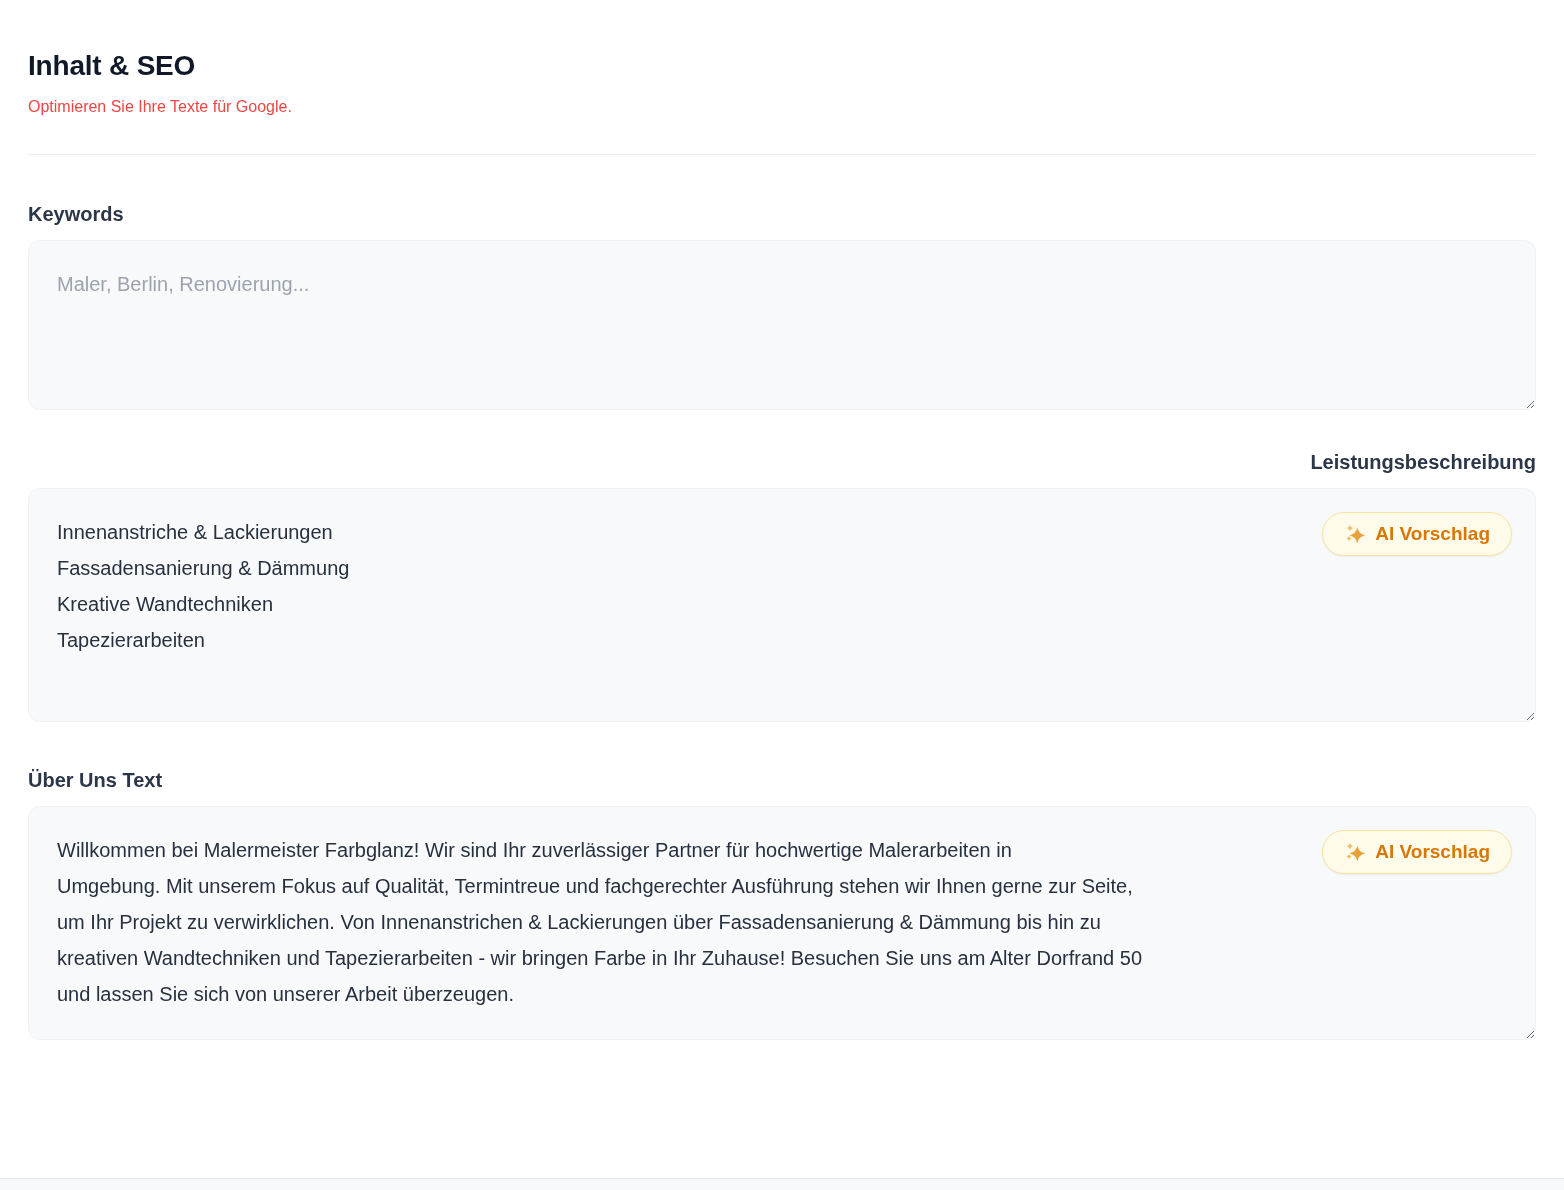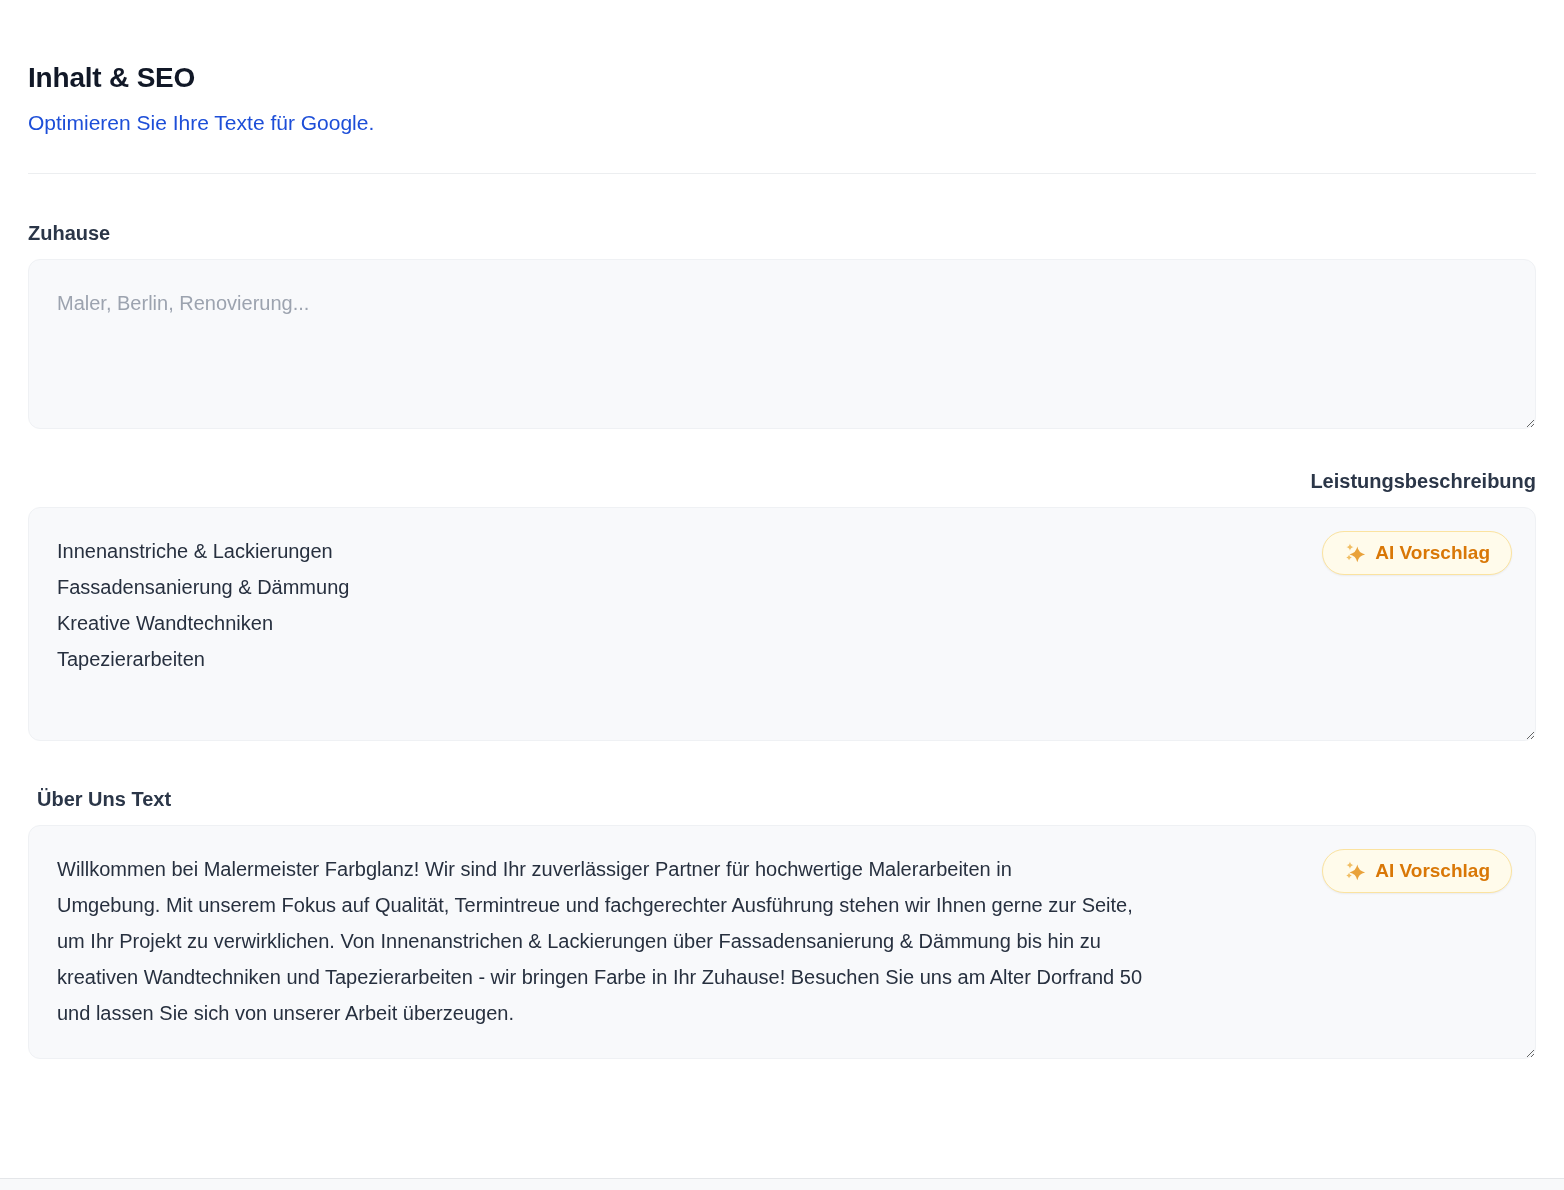--- a/index.html
+++ b/index.html
@@ -7,51 +7,51 @@
     width: 1564px; height: 1190px;
     background: #ffffff;
     font-family: "Liberation Sans", sans-serif;
     overflow: hidden;
     position: relative;
   }
   .container { padding: 0 28px; }
 
   
   .page-title {
-    margin-top: 60px;
+    margin-top: 48px;
     font-size: 28px;
     line-height: 1.3;
     font-weight: 700;
     color: #111827;
     letter-spacing: -0.2px;
   }
   .page-subtitle {
     margin-top: 13px;
-    font-size: 21px;
+    font-size: 16px;
     line-height: 1.3;
-    color: #1d4ed8;
+    color: #ef4444;
   }
   .header-divider {
     margin-top: 36px;
     border: none;
     border-top: 1px solid #ECEEF0;
     height: 0;
   }
 
   
   .field-label {
     display: block;
     font-size: 20px;
     line-height: 1.3;
     font-weight: 700;
     color: #2B3648;
   }
   .label-keywords { margin-top: 46px; }
   .label-services { margin-top: 39px; text-align: right; }
-  .label-about    { margin-top: 45px; margin-left: 9px; }
+  .label-about    { margin-top: 45px; }
 
   
   .textarea-wrap {
     position: relative;
     margin-top: 13px;
   }
   .field-textarea {
     display: block;
     width: 100%;
     background: #F8F9FB;
@@ -102,21 +102,21 @@
 </style>
 </head>
 <body>
 
 <div class="container">
 
   <h1 class="page-title">Inhalt &amp; SEO</h1>
   <p class="page-subtitle">Optimieren Sie Ihre Texte für Google.</p>
   <hr class="header-divider">
 
-  <label class="field-label label-keywords">Zuhause</label>
+  <label class="field-label label-keywords">Keywords</label>
   <div class="textarea-wrap">
     <textarea class="field-textarea h-small" placeholder="Maler, Berlin, Renovierung..." style=""></textarea>
   </div>
 
   <label class="field-label label-services">Leistungsbeschreibung</label>
   <div class="textarea-wrap">
     <textarea class="field-textarea h-large" style="">Innenanstriche &amp; Lackierungen
 Fassadensanierung &amp; Dämmung
 Kreative Wandtechniken
 Tapezierarbeiten</textarea>

